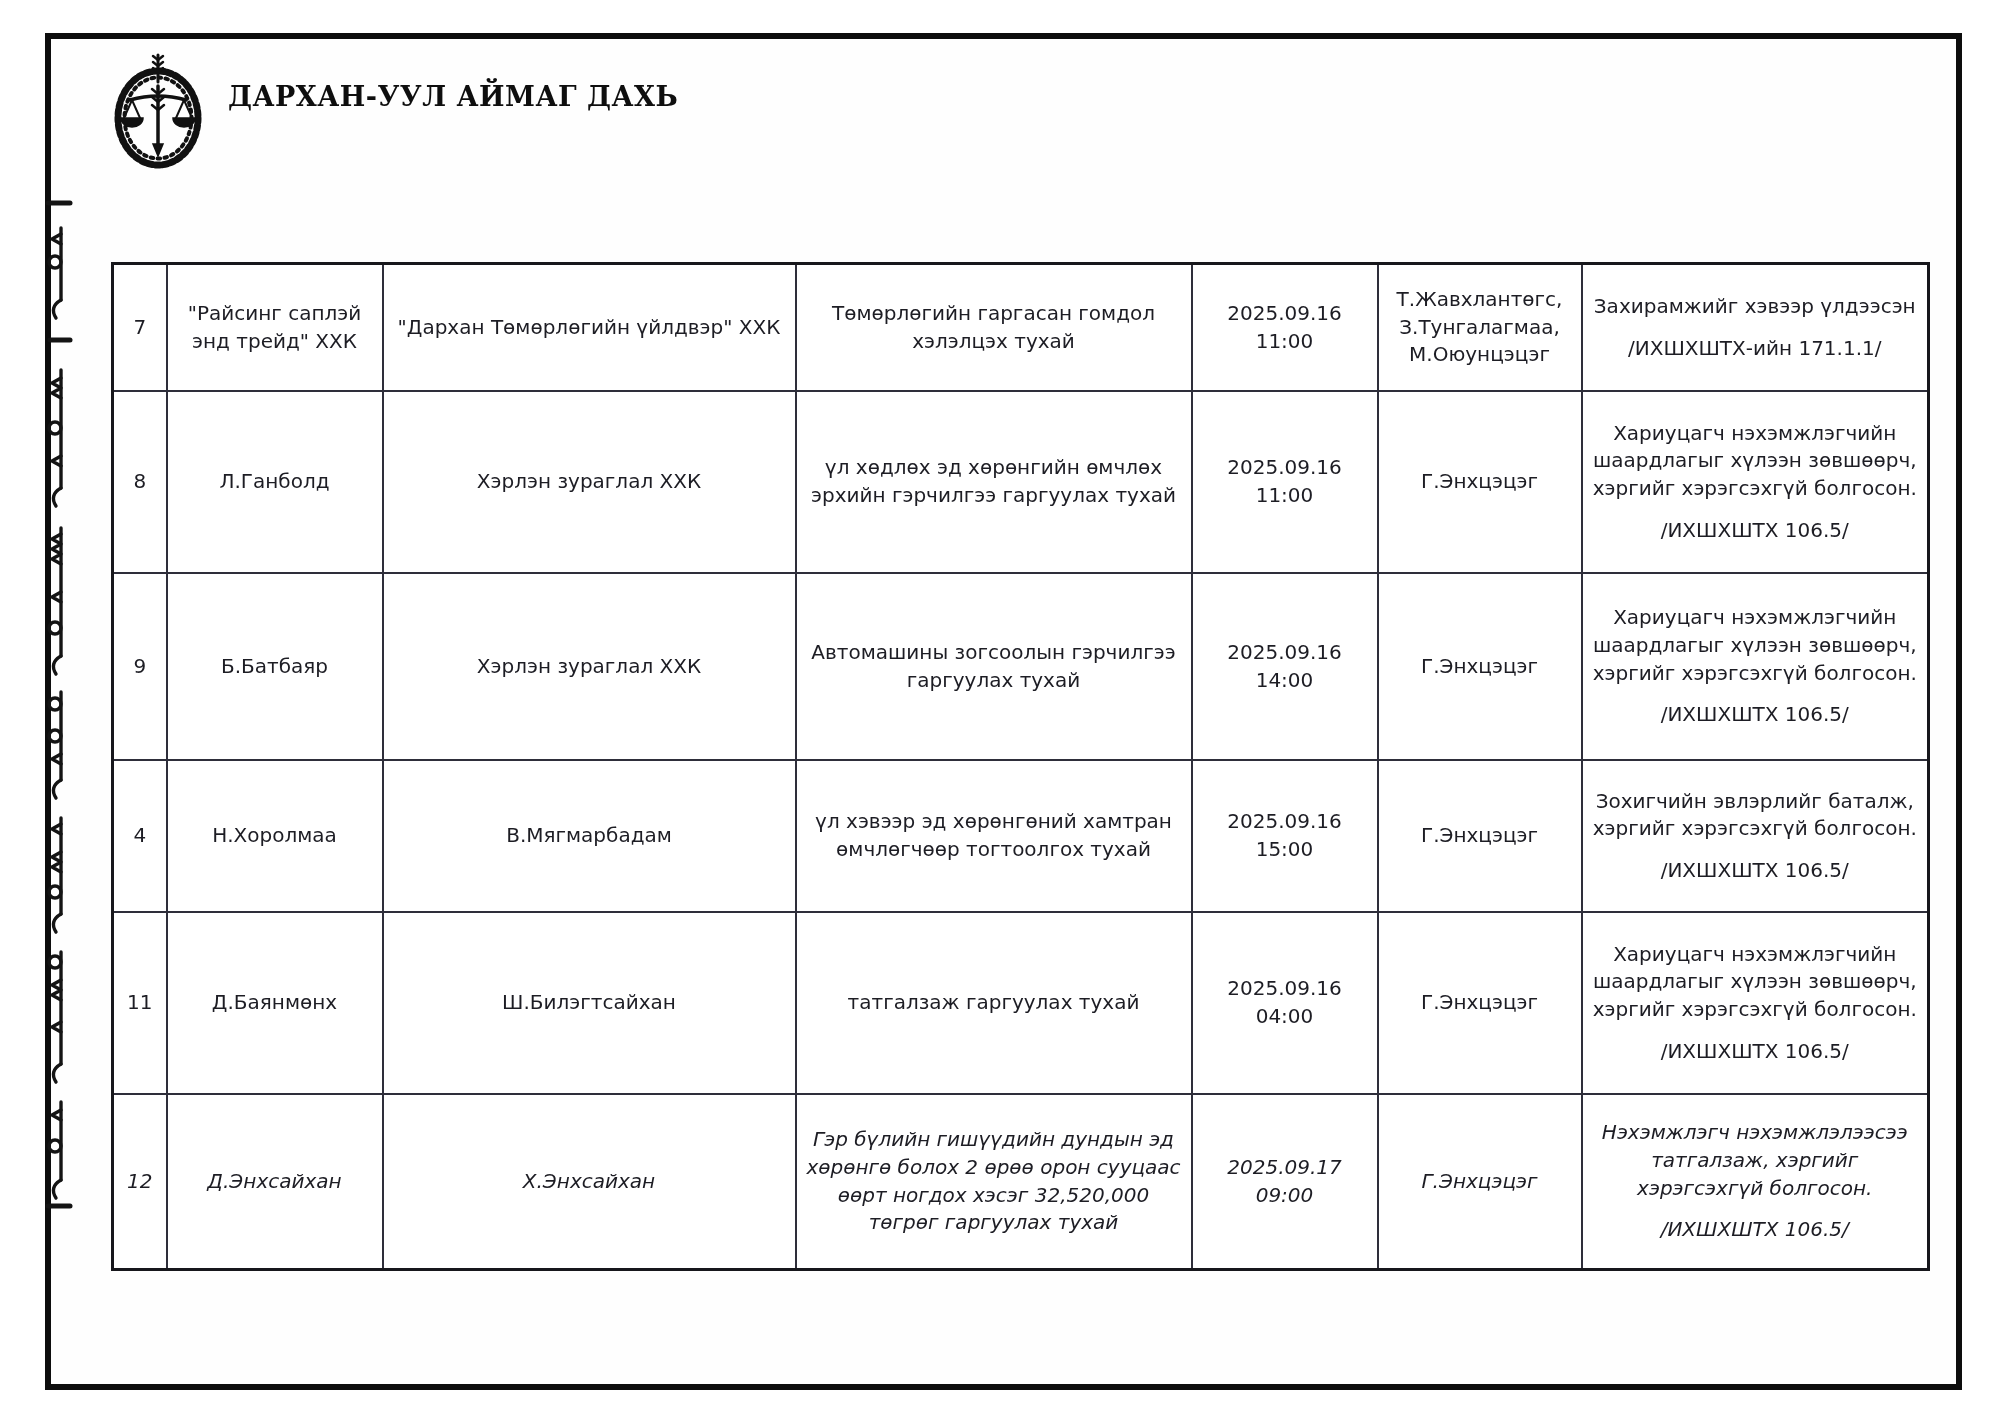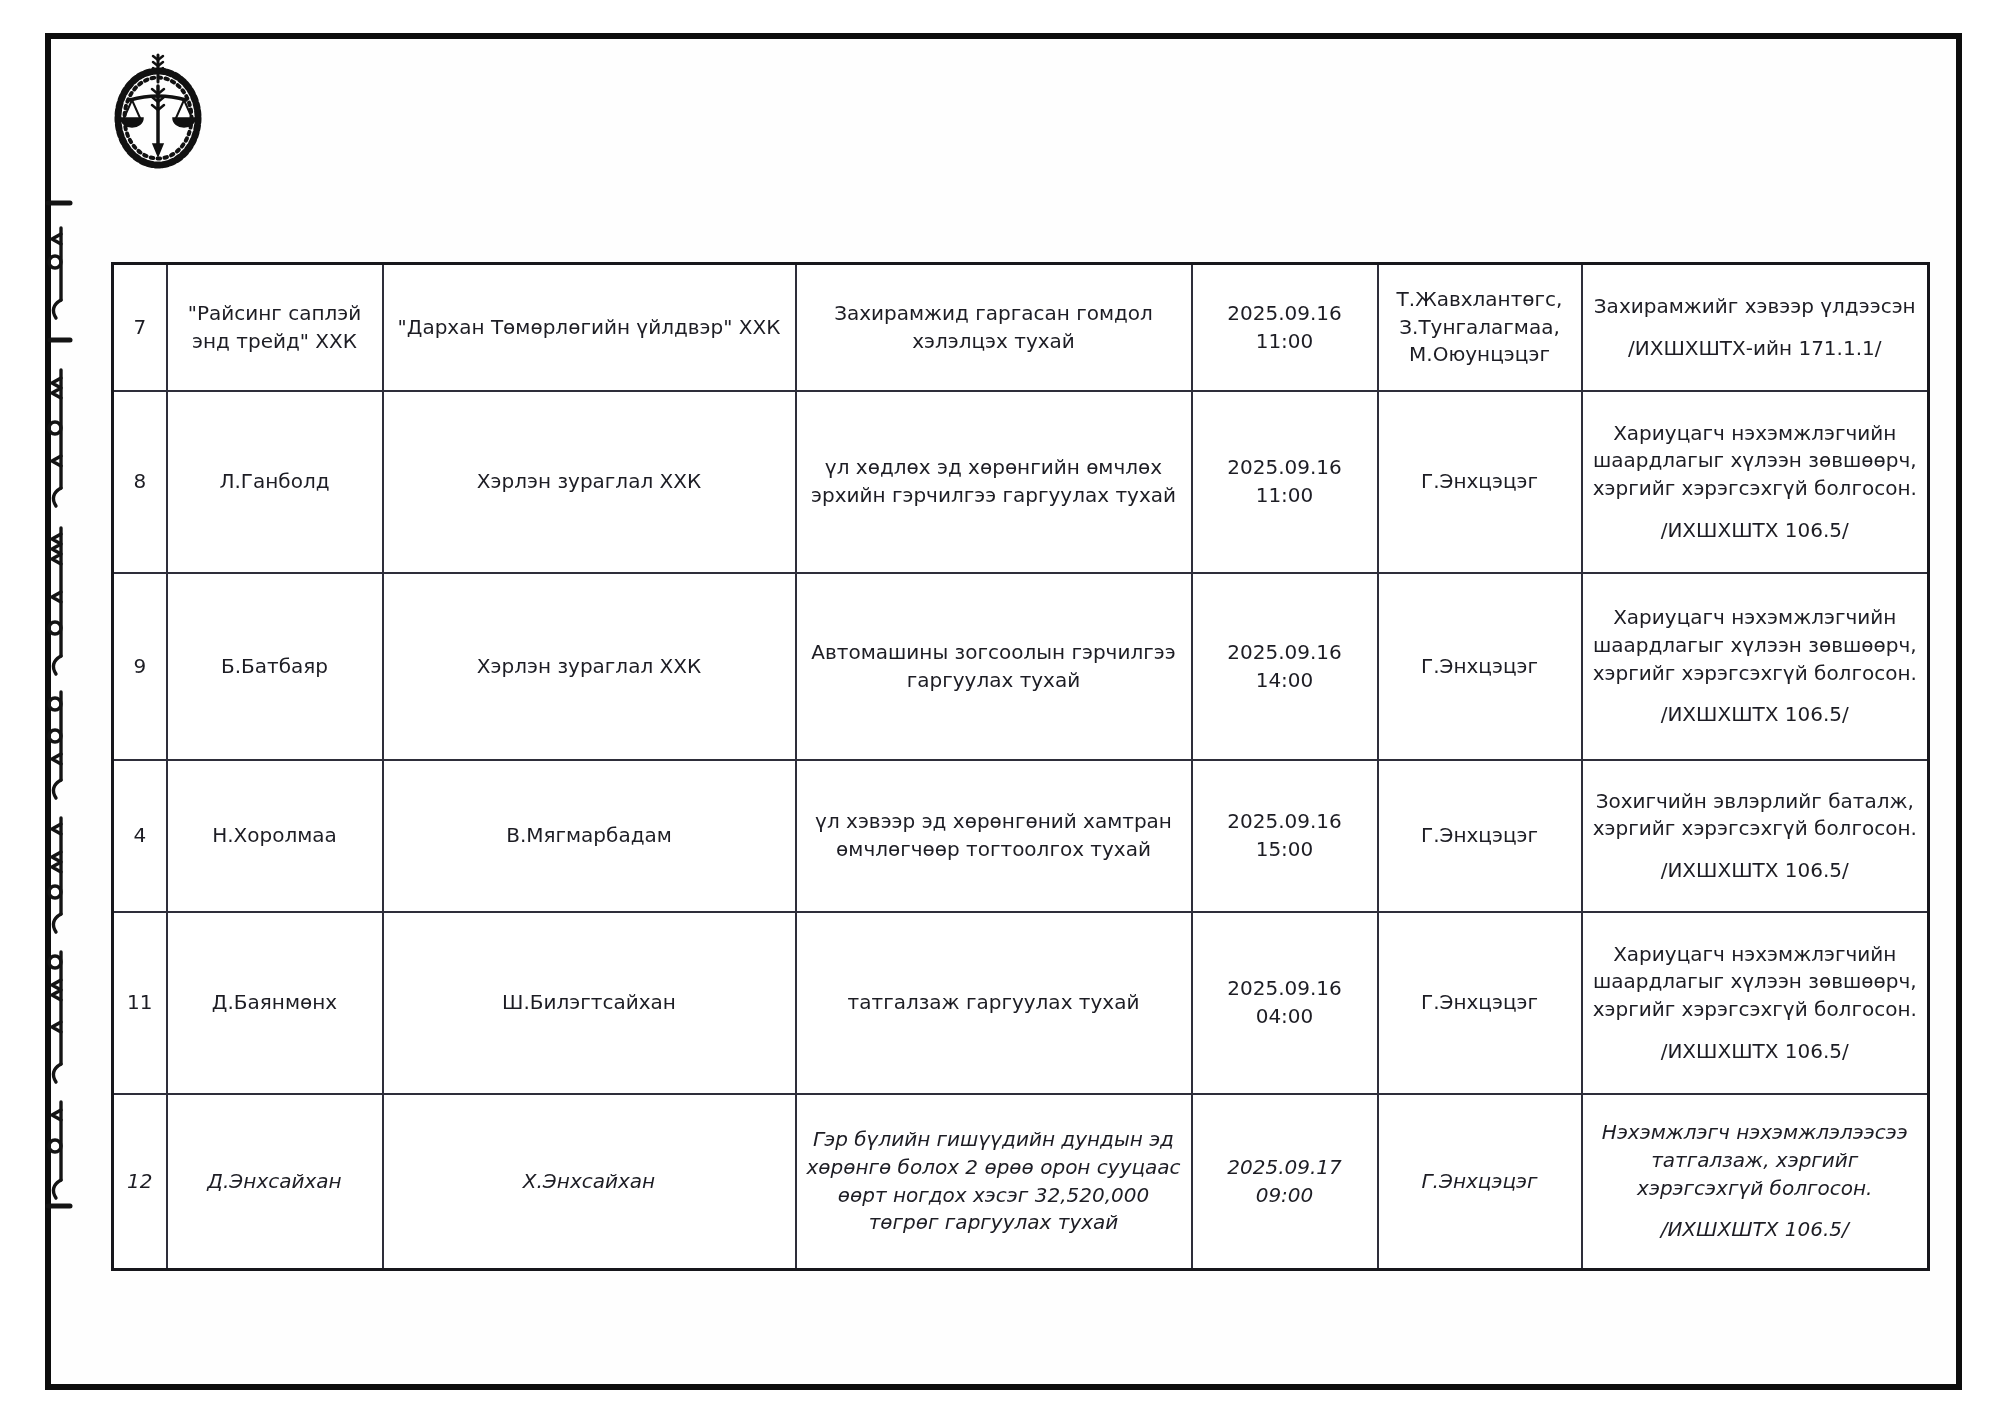--- a/index.html
+++ b/index.html
@@ -72,20 +72,21 @@
 
       <path d="M26 48 l-8 18 M26 48 l8 18" stroke-width="2"></path>
       <path d="M15 66 h22 a11 9 0 0 1 -22 0 z" fill="#111" stroke-width="1.5"></path>
 
       <path d="M78 48 l-8 18 M78 48 l8 18" stroke-width="2"></path>
       <path d="M67 66 h22 a11 9 0 0 1 -22 0 z" fill="#111" stroke-width="1.5"></path>
     </g>
   </svg>
 
   <div class="org-title">
+    <div>ДАРХАН-УУЛ АЙМАГ ДАХЬ</div>
   </div>
 
   <svg class="script-strip" viewBox="0 0 48 1010" xmlns="http://www.w3.org/2000/svg">
     <g fill="none" stroke="#141414" stroke-width="3.4" stroke-linecap="round" stroke-linejoin="round">
       <path d="M12 3 h22" stroke-width="5"></path>
       <g transform="translate(25,28)">
         <path d="M0 0 V72"></path>
         <path d="M0 6 l-9 5 9 5"></path>
         <circle cx="-6" cy="34" r="6"></circle>
         <path d="M0 72 q-12 7 -5 18"></path>
@@ -144,21 +145,21 @@
       <col style="width:396px">
         <col style="width:186px">
         <col style="width:204px">
         <col style="width:347px">
     </colgroup>
     <tbody>
       <tr class="row-7">
         <td class="cell-no">7</td>
         <td>"Райсинг саплэй энд трейд" ХХК</td>
         <td>"Дархан Төмөрлөгийн үйлдвэр" ХХК</td>
-        <td>Захирамжид гаргасан гомдол хэлэлцэх тухай</td>
+        <td>Төмөрлөгийн гаргасан гомдол хэлэлцэх тухай</td>
         <td>
           <div>2025.09.16</div>
           <div>11:00</div>
         </td>
         <td>Т.Жавхлантөгс, З.Тунгалагмаа, М.Оюунцэцэг</td>
         <td class="cell-result">
           <div>Захирамжийг хэвээр үлдээсэн</div>
           <div class="ref-line">/ИХШХШТХ-ийн 171.1.1/</div>
         </td>
       </tr>

